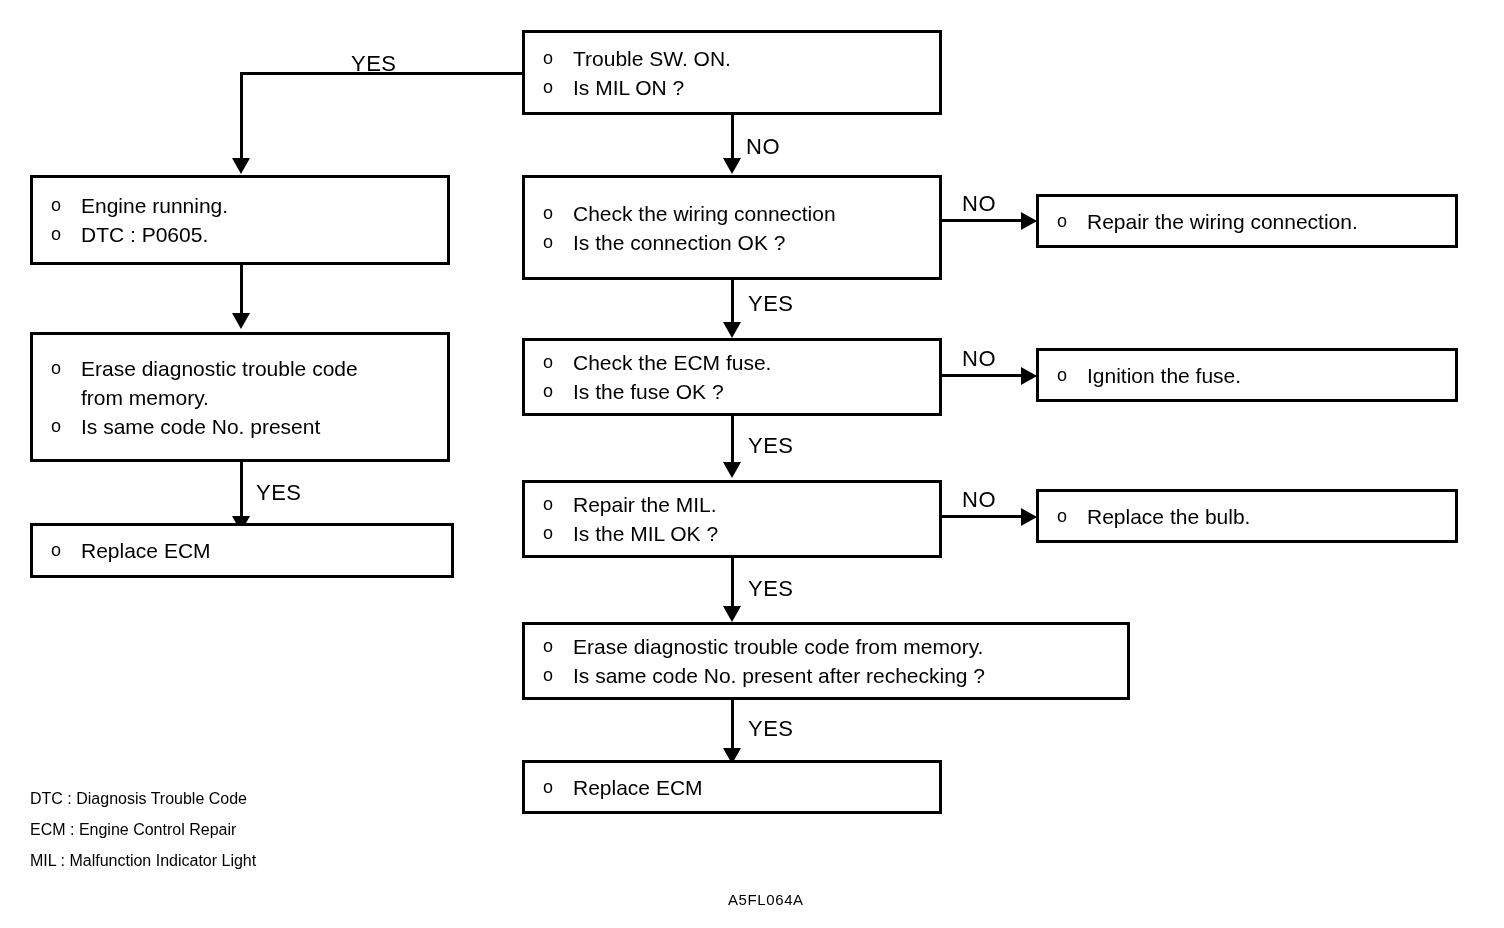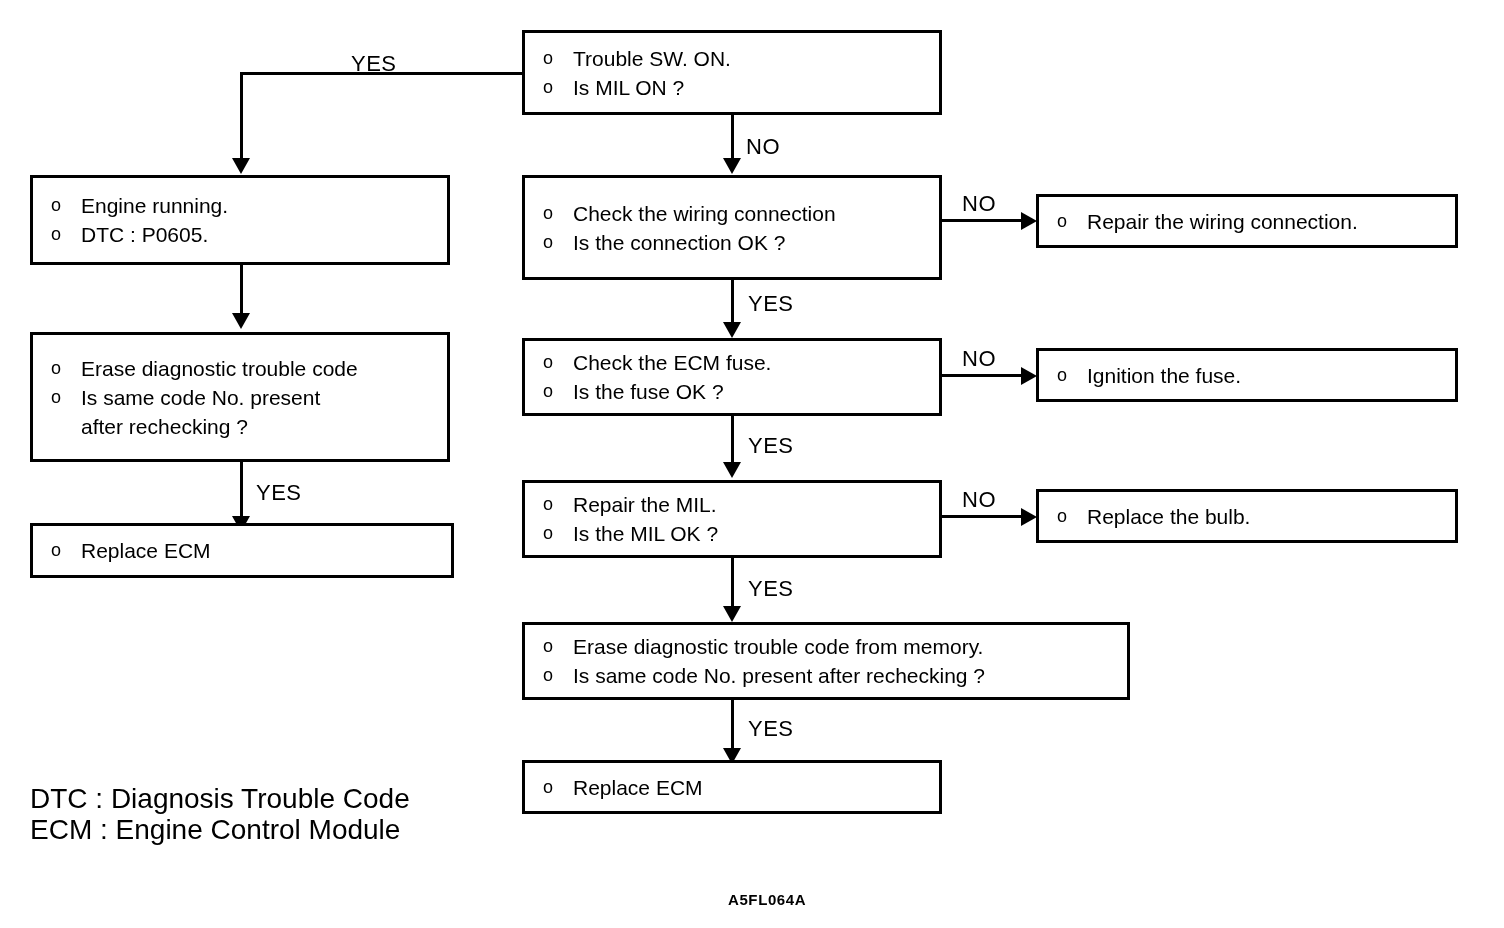--- a/index.html
+++ b/index.html
@@ -74,28 +74,28 @@
   }
   .edge-label {
     position: absolute;
     font-size: 22px;
     line-height: 24px;
     white-space: nowrap;
     letter-spacing: 0.5px;
   }
   .legend {
     position: absolute;
-    font-size: 28px;
+    font-size: 16px;
     line-height: 31px;
     white-space: nowrap;
   }
   .figure-caption {
     position: absolute;
     font-size: 15px;
-    font-weight: bold;
+    font-weight: normal;
     letter-spacing: 0.6px;
     white-space: nowrap;
   }
 </style>
 </head>
 <body>
 
 <div id="canvas">
 
   <div class="box" style="left:522px; top:30px; width:420px; height:85px;">
@@ -130,25 +130,25 @@
   </div>
 
   <div class="edge edge-v" style="left:240px; top:265px; height:50px;"></div>
   <div class="arrowhead-down" style="left:232px; top:313px;"></div>
 
   <div class="box" style="left:30px; top:332px; width:420px; height:130px;">
     <div class="bullet-row">
       <span class="bullet">o</span>
       <span class="bullet-text">Erase diagnostic trouble code</span>
     </div>
+    <div class="cont">from memory.</div>
     <div class="bullet-row">
       <span class="bullet">o</span>
       <span class="bullet-text">Is same code No. present</span>
     </div>
-    <div class="cont">after rechecking ?</div>
   </div>
 
   <div class="edge edge-v" style="left:240px; top:462px; height:58px;"></div>
   <div class="arrowhead-down" style="left:232px; top:516px;"></div>
   <div class="edge-label" style="left:256px; top:481px;">YES</div>
 
   <div class="box" style="left:30px; top:523px; width:424px; height:55px;">
     <div class="bullet-row">
       <span class="bullet">o</span>
       <span class="bullet-text">Replace ECM</span>
@@ -249,17 +249,18 @@
   <div class="edge-label" style="left:748px; top:717px;">YES</div>
 
   <div class="box" style="left:522px; top:760px; width:420px; height:54px;">
     <div class="bullet-row">
       <span class="bullet">o</span>
       <span class="bullet-text">Replace ECM</span>
     </div>
   </div>
 
   <div class="legend" style="left:30px; top:783px;">DTC : Diagnosis Trouble Code</div>
-  <div class="legend" style="left:30px; top:814px;">ECM : Engine Control Module</div>
+  <div class="legend" style="left:30px; top:814px;">ECM : Engine Control Repair</div>
+  <div class="legend" style="left:30px; top:845px;">MIL : Malfunction Indicator Light</div>
 
   <div class="figure-caption" style="left:728px; top:891px;">A5FL064A</div>
 
 </div>
 
 </body></html>

